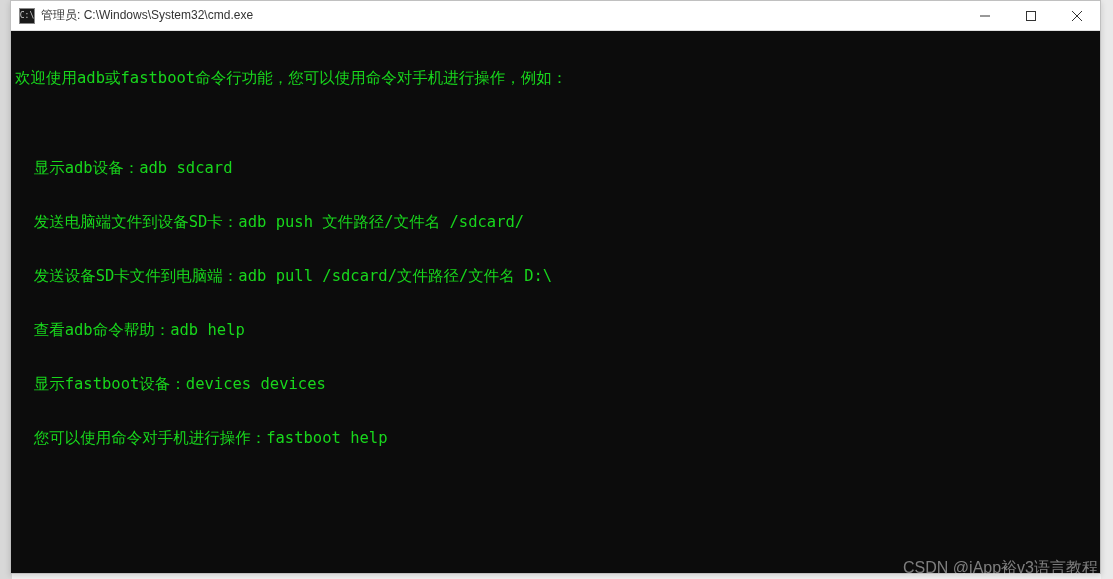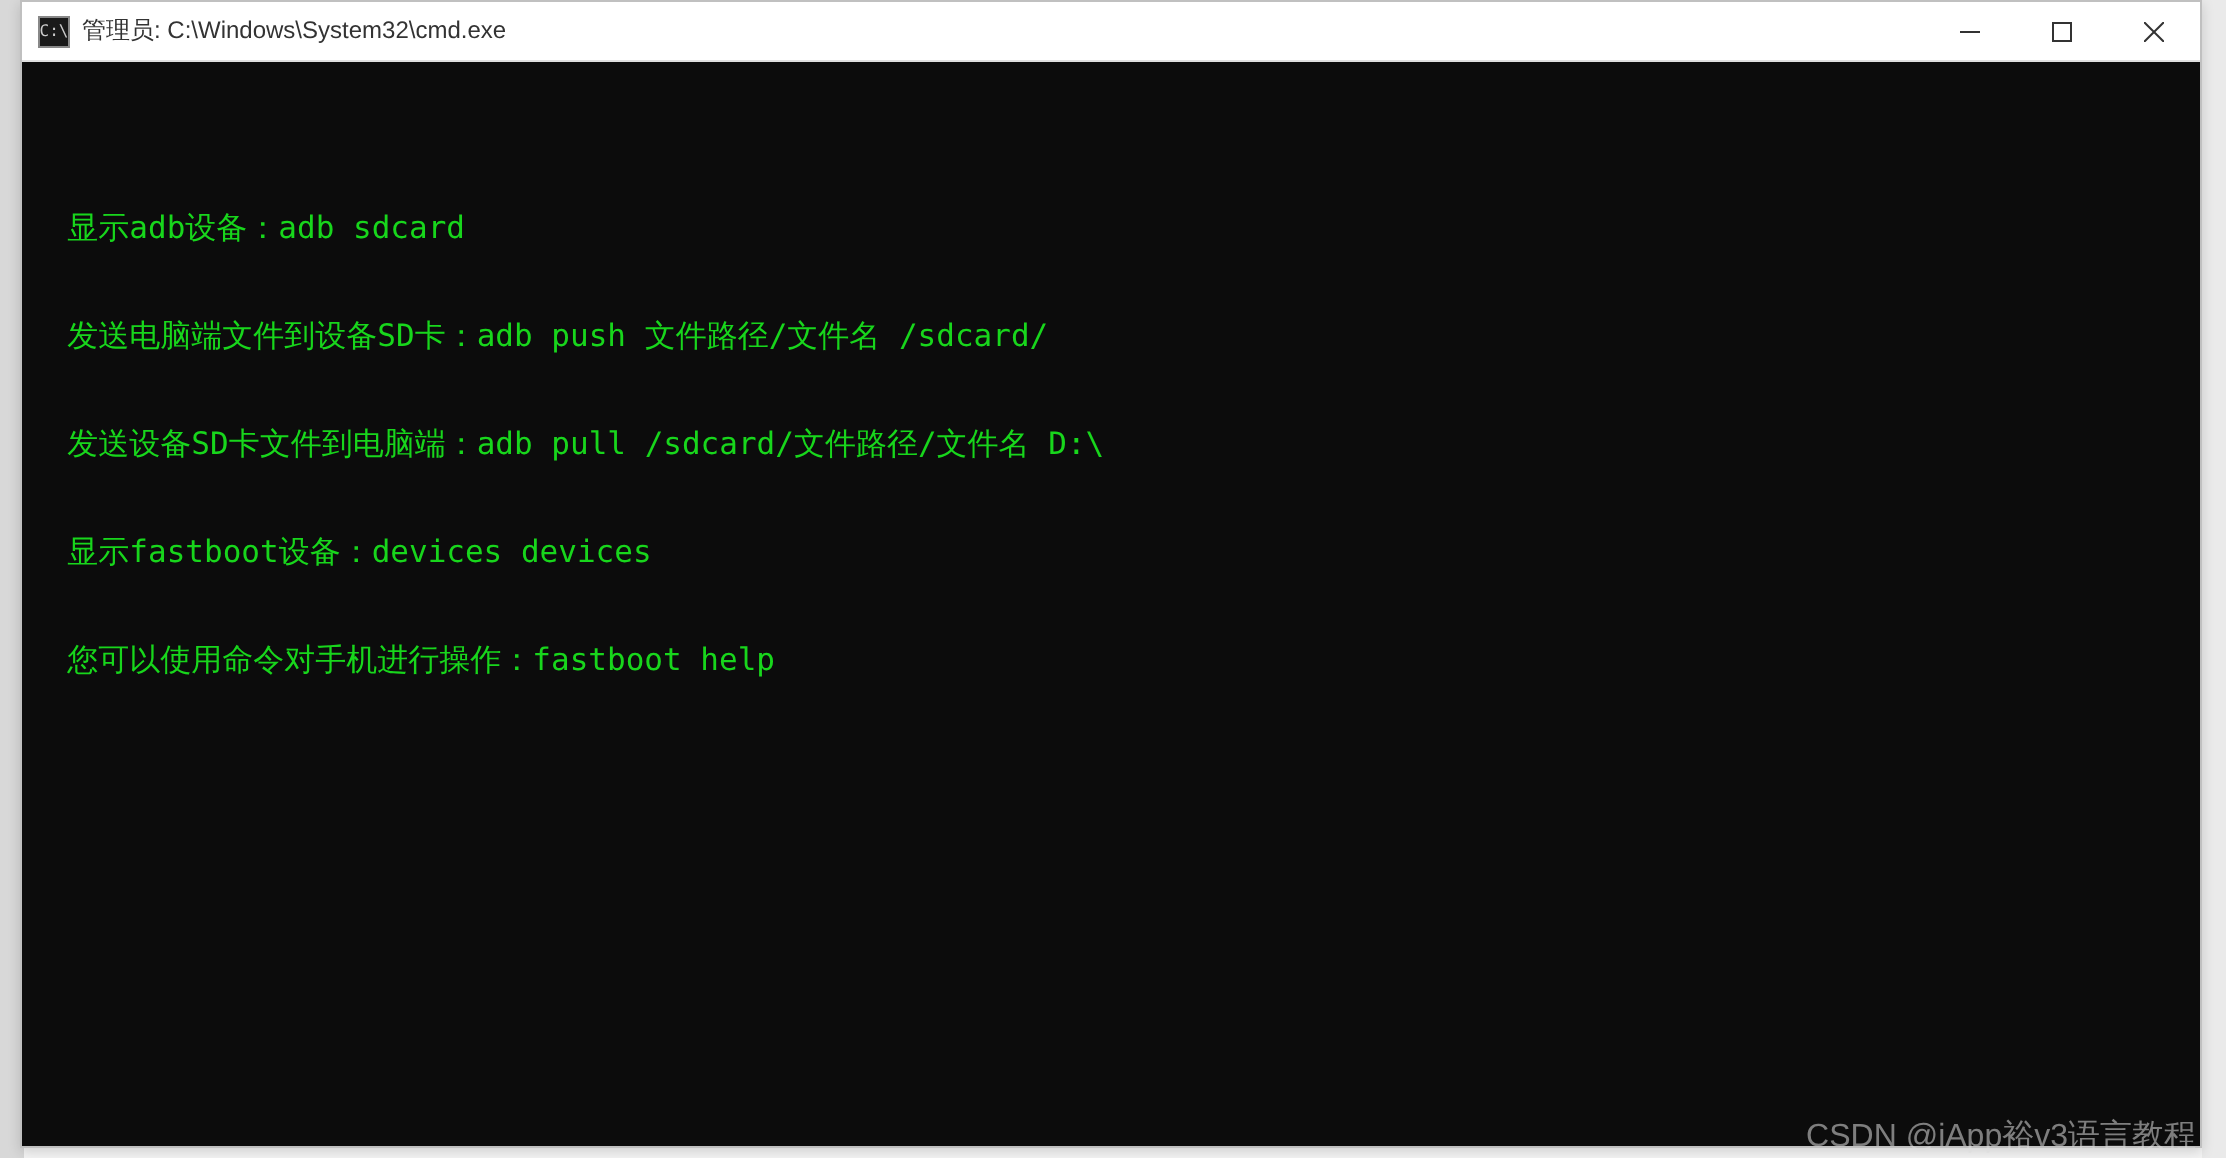--- a/index.html
+++ b/index.html
@@ -152,24 +152,26 @@
       <div class="win-btn">
         <svg viewBox="0 0 10 10">
             <line x1="0" y1="0" x2="10" y2="10" stroke="#333" stroke-width="1"></line>
             <line x1="10" y1="0" x2="0" y2="10" stroke="#333" stroke-width="1"></line>
           </svg>
       </div>
     </div>
   </div>
 
   <div class="terminal">
+    <div class="term-line">欢迎使用adb或fastboot命令行功能，您可以使用命令对手机进行操作，例如：</div>
     <div class="term-line"></div>
     <div class="term-line">  显示adb设备：adb sdcard</div>
     <div class="term-line">  发送电脑端文件到设备SD卡：adb push 文件路径/文件名 /sdcard/</div>
     <div class="term-line">  发送设备SD卡文件到电脑端：adb pull /sdcard/文件路径/文件名 D:\</div>
+    <div class="term-line">  查看adb命令帮助：adb help</div>
     <div class="term-line">  显示fastboot设备：devices devices</div>
     <div class="term-line">  您可以使用命令对手机进行操作：fastboot help</div>
     <div class="term-line"></div>
     
   </div>
 </div>
 
 <div class="watermark">CSDN @iApp裕v3语言教程</div>
 
 </body></html>

